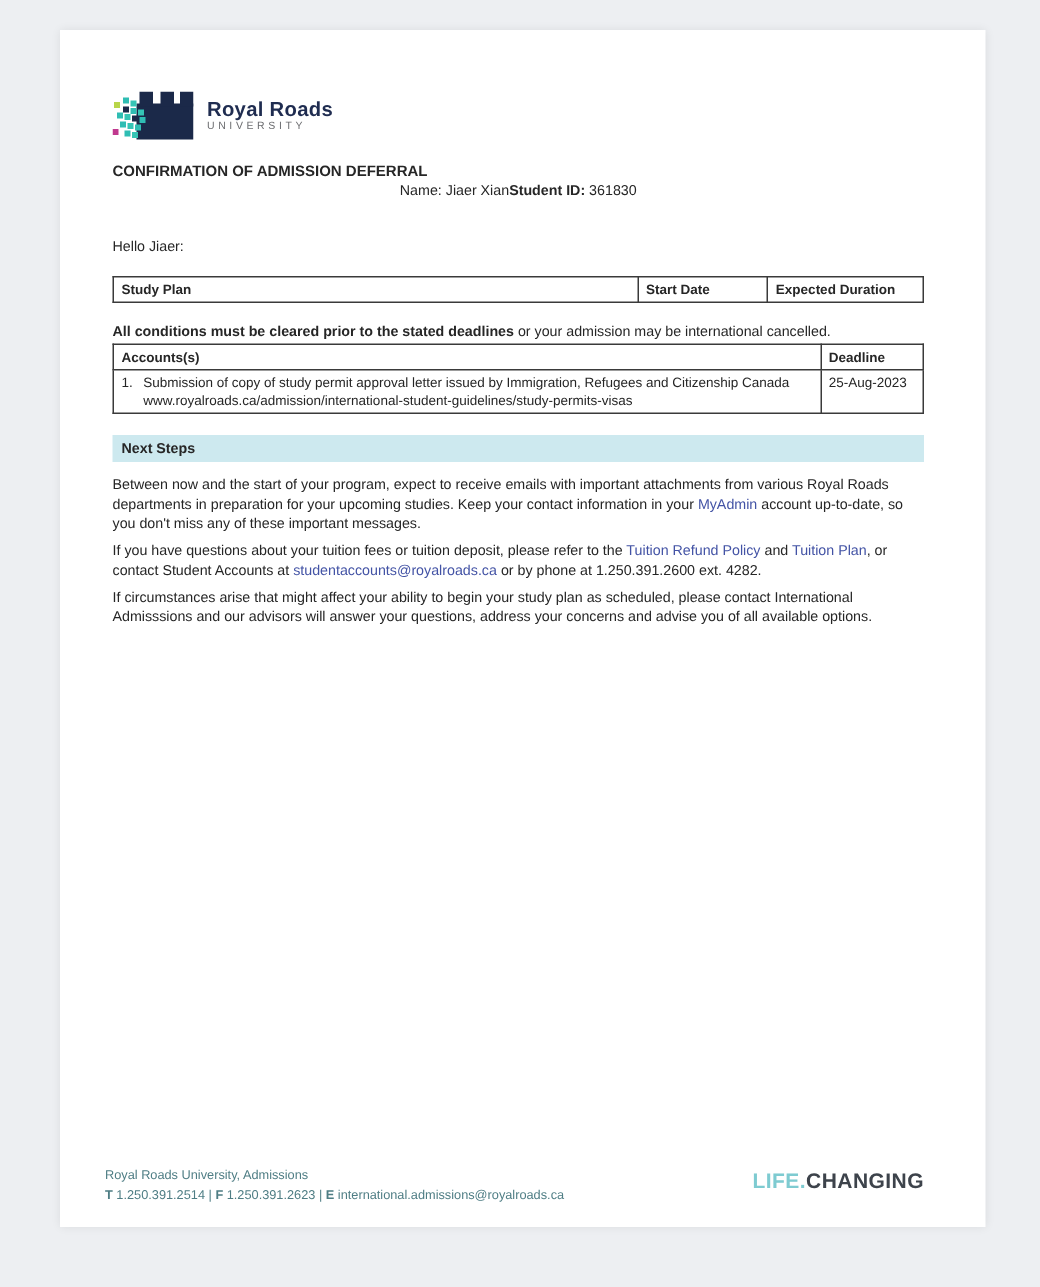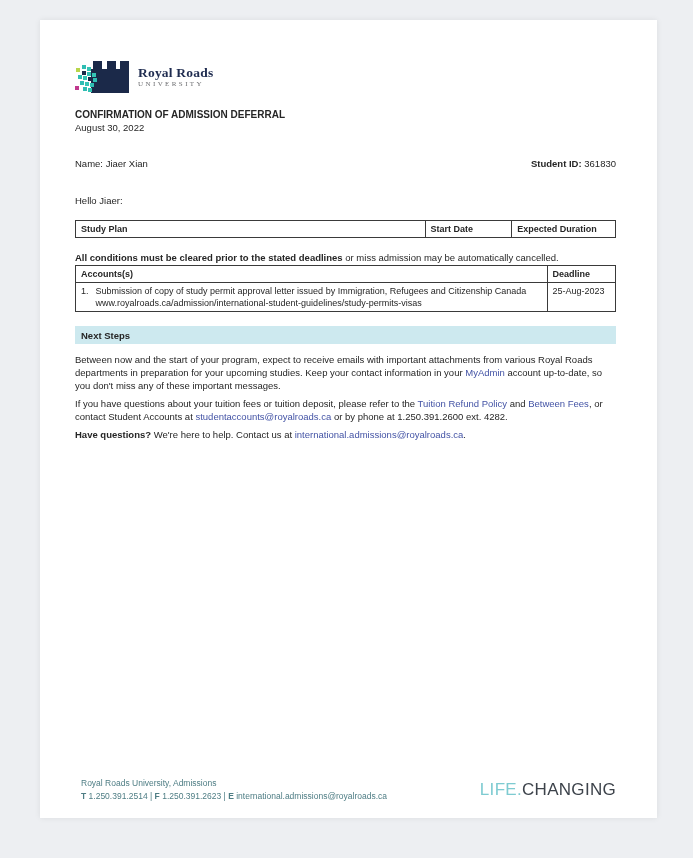--- a/index.html
+++ b/index.html
@@ -13,48 +13,48 @@
   }
   .page {
     position:absolute; left:40px; top:20px;
     width:617px; height:798px;
     background:#ffffff;
     box-shadow:0 0 6px rgba(0,0,0,0.08);
     box-sizing:border-box;
     padding:40px 41px 0 35px;
     font-size:9.5px; line-height:13px;
   }
-  .logo-row { display:flex; align-items:center; gap:9px; margin:0 0 14px 0; height:34px;font-family:Liberation Serif, serif; }
+  .logo-row { display:flex; align-items:center; gap:9px; margin:0 0 14px 0; height:34px; }
   .logo-text .brand { font-size:13.5px; font-weight:bold; color:#1f2c50; line-height:14px; letter-spacing:0.2px; }
   .logo-text .brand-sub { font-size:7px; color:#6d6e71; letter-spacing:2.4px; line-height:9px; }
   .title { font-weight:bold; font-size:10px; }
   .date { margin-bottom:13px; }
-  .name-row { display:flex; justify-content:space-between; margin-bottom:24px;margin-top:23px; }
+  .name-row { display:flex; justify-content:center; margin-bottom:24px; }
   .b { font-weight:bold; }
   .greeting { margin-bottom:13px; }
   .intro { margin-bottom:12px; }
   table { border-collapse:collapse; width:541px; font-size:9px; line-height:12px; margin-bottom:13px; }
   table, th, td { border:1px solid #3a3a3a; }
   th { text-align:left; font-weight:bold; padding:2px 5px; }
   td { padding:2px 5px; vertical-align:top; }
   .col-plan { width:352px; } .col-start { width:78px; } .col-dur { width:95px; }
   .col-cond { width:468px; } .col-dead { width:58px; }
   .notice { margin-bottom:1px; }
   .cond-table { margin-top:0; margin-bottom:14px; }
   .cond-item { display:flex; gap:7px; }
   .banner { background:#cde9ef; font-weight:bold; padding:3px 6px 2px 6px; margin-bottom:9px; }
   .para { margin-bottom:5px; }
   .p3 { margin-bottom:19px; }
   a.link, .link { color:#4353a5; text-decoration:none; cursor:pointer; }
   .footer {
-    position:absolute; left:41px; right:41px; bottom:16px;
-    display:flex; justify-content:space-between; align-items:center;gap:24px;
+    position:absolute; left:30px; right:41px; bottom:16px;
+    display:flex; justify-content:space-between; align-items:flex-start;gap:24px;
   }
   .footer-lines { font-size:8.5px; line-height:12.5px; color:#4e7d84; }
-  .tagline { font-size:17px; font-weight:normal; line-height:20px; letter-spacing:0.3px; white-space:nowrap; }
+  .tagline { font-size:14px; font-weight:bold; line-height:20px; letter-spacing:0.3px; white-space:nowrap; }
   .tagline .life { color:#7ecbd1; }
   .tagline .changing { color:#3d434b; }
 </style>
 </head>
 <body>
 
 <div class="page">
 
   <div class="logo-row">
     <svg width="54" height="33" viewBox="0 0 54 33" aria-hidden="true">
@@ -79,40 +79,39 @@
       <rect x="8" y="26" width="4" height="4" fill="#2fbdb3"></rect>
       <rect x="13" y="27" width="4" height="4" fill="#35c4b5"></rect>
     </svg>
     <div class="logo-text">
       <div class="brand">Royal Roads</div>
       <div class="brand-sub">UNIVERSITY</div>
     </div>
   </div>
 
   <div class="title">CONFIRMATION OF ADMISSION DEFERRAL</div>
-  <div class="date">August 30, 2022</div>
 
   <div class="name-row">
     <div><span>Name:</span> <span>Jiaer Xian</span></div>
     <div><span class="b">Student ID:</span> <span>361830</span></div>
   </div>
 
   <div class="greeting">Hello Jiaer:</div>
 
   <table>
     <tbody>
         <tr>
       <th class="col-plan">Study Plan</th>
       <th class="col-start">Start Date</th>
       <th class="col-dur">Expected Duration</th>
     </tr>
   </tbody>
     </table>
 
-  <div class="notice"><span class="b">All conditions must be cleared prior to the stated deadlines</span><span> or miss admission may be automatically cancelled.</span></div>
+  <div class="notice"><span class="b">All conditions must be cleared prior to the stated deadlines</span><span> or your admission may be international cancelled.</span></div>
 
   <table class="cond-table">
     <tbody>
         <tr>
       <th class="col-cond">Accounts(s)</th>
       <th class="col-dead">Deadline</th>
     </tr>
     <tr>
       <td>
         <div class="cond-item">
@@ -125,24 +124,24 @@
       </td>
       <td>25-Aug-2023</td>
     </tr>
   </tbody>
     </table>
 
   <div class="banner">Next Steps</div>
 
   <div class="para"><span>Between now and the start of your program, expect to receive emails with important attachments from various Royal Roads departments in preparation for your upcoming studies. Keep your contact information in your </span><span class="link">MyAdmin</span><span> account up-to-date, so you don't miss any of these important messages.</span></div>
 
-  <div class="para"><span>If you have questions about your tuition fees or tuition deposit, please refer to the </span><span class="link">Tuition Refund Policy</span><span> and </span><span class="link">Between Fees</span><span>, or contact Student Accounts at </span><span class="link">studentaccounts@royalroads.ca</span><span> or by phone at 1.250.391.2600 ext. 4282.</span></div>
+  <div class="para"><span>If you have questions about your tuition fees or tuition deposit, please refer to the </span><span class="link">Tuition Refund Policy</span><span> and </span><span class="link">Tuition Plan</span><span>, or contact Student Accounts at </span><span class="link">studentaccounts@royalroads.ca</span><span> or by phone at 1.250.391.2600 ext. 4282.</span></div>
 
+  <div class="para p3">If circumstances arise that might affect your ability to begin your study plan as scheduled, please contact International Admisssions and our advisors will answer your questions, address your concerns and advise you of all available options.</div>
 
-  <div class="questions"><span class="b">Have questions?</span><span> We're here to help. Contact us at </span><span class="link">international.admissions@royalroads.ca</span><span>.</span></div>
 
   <div class="footer">
     <div class="footer-lines">
       <div>Royal Roads University, Admissions</div>
       <div><span class="b">T</span><span> 1.250.391.2514 | </span><span class="b">F</span><span> 1.250.391.2623 | </span><span class="b">E</span><span> international.admissions@royalroads.ca</span></div>
     </div>
     <div class="tagline"><span class="life">LIFE.</span><span class="changing">CHANGING</span></div>
   </div>
 
 </div>

